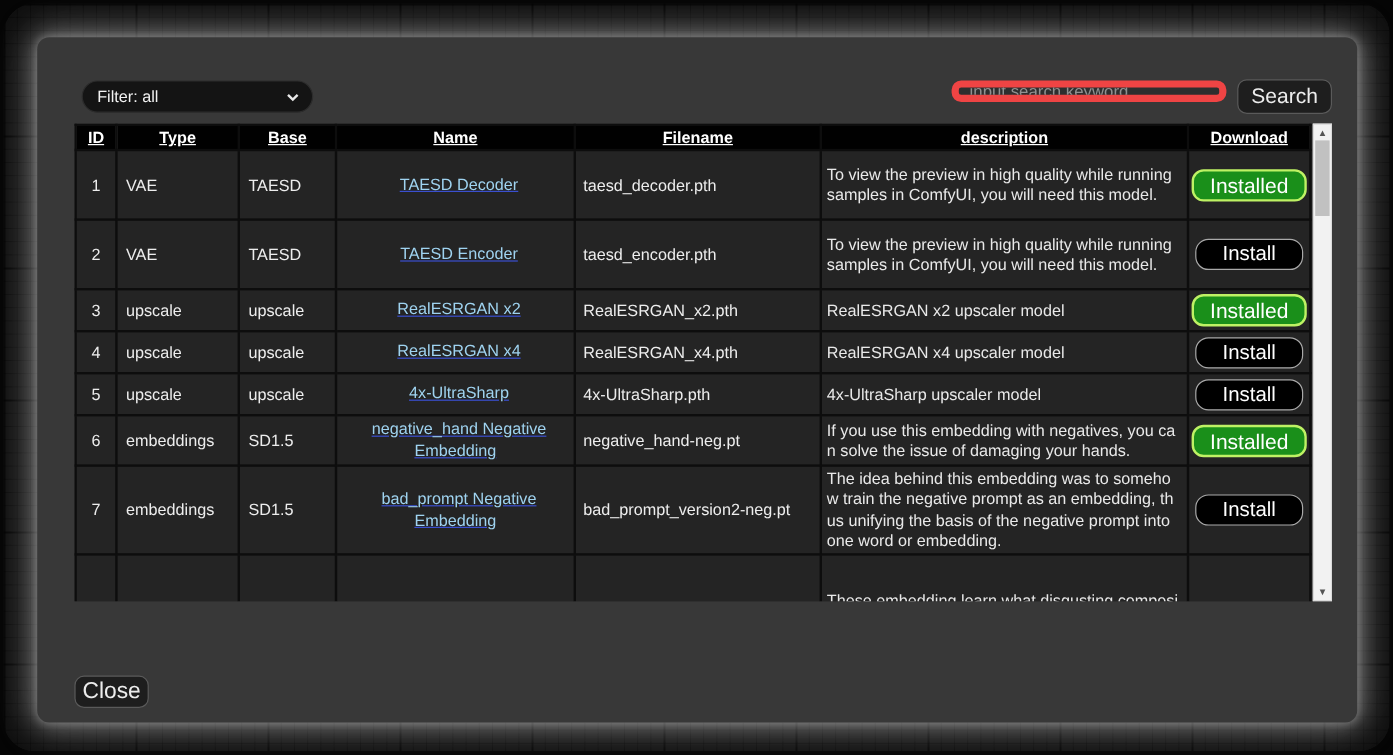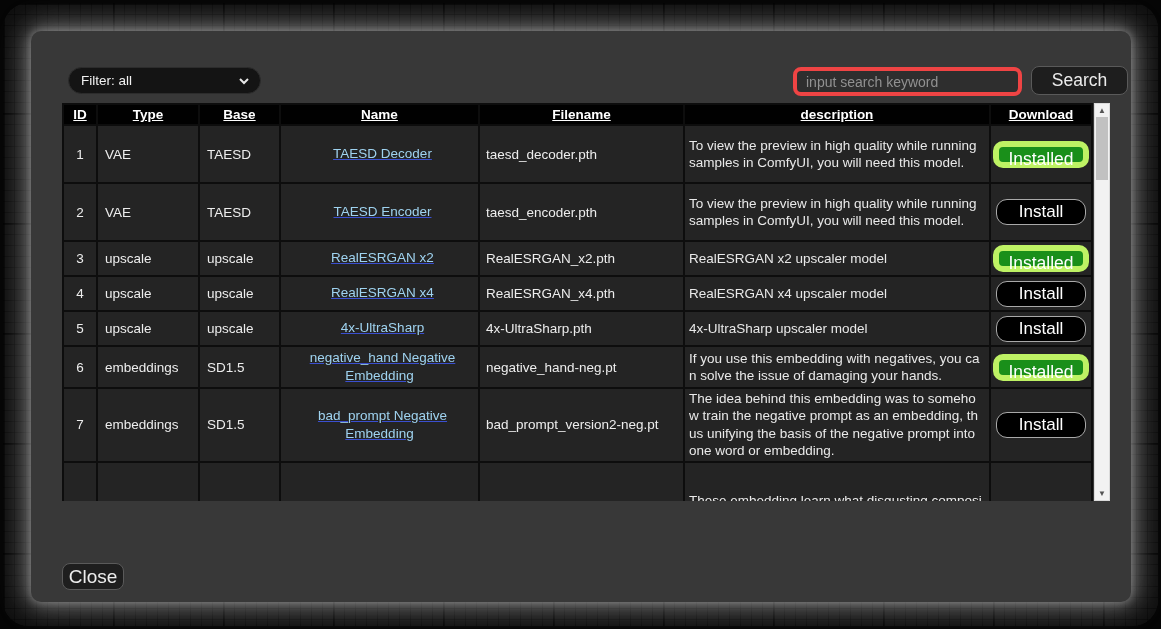--- a/index.html
+++ b/index.html
@@ -16,27 +16,27 @@
   
   .dialog{position:absolute;left:31px;top:31px;width:1100px;height:571px;background:#383838;
     border-radius:10px;box-shadow:0 0 26px 5px rgba(214,214,214,.5),0 0 8px 1px rgba(255,255,255,.25);}
   
   .filter{position:absolute;left:37px;top:36px;width:193px;height:27px;background:#141414;
     border:1px solid #2c2c2c;border-radius:14px;color:#f2f2f2;font-size:13.5px;display:flex;
     align-items:center;padding:0 10px 0 12px;box-sizing:border-box;cursor:default;}
   .filter .lbl{flex:1;}
   .filter svg{width:12px;height:12px;stroke:#e8e8e8;stroke-width:2;fill:none;}
   
-  .search-input{position:absolute;left:762px;top:36px;width:229px;height:29px;background:#2e2e2e;
-    border:4px solid #ef4444;border-radius:8px;color:#e8e8e8;font-size:14px;padding:0 9px;
+  .search-input{position:absolute;left:762px;top:36px;width:229px;height:18px;background:#2e2e2e;
+    border:6px solid #ef4444;border-radius:8px;color:#e8e8e8;font-size:14px;padding:0 9px;
     box-sizing:border-box;font-family:"Liberation Sans","DejaVu Sans",sans-serif;}
   .search-input::placeholder{color:#919191;}
   .btn{background:#1e1e1e;border:1px solid #5a5a5a;border-radius:8px;color:#ececec;
     font-family:"Liberation Sans","DejaVu Sans",sans-serif;cursor:pointer;}
-  .search-btn{position:absolute;left:1000px;top:35px;width:97px;height:29px;font-size:17.5px;padding:0;}
+  .search-btn{position:absolute;left:1000px;top:35px;width:79px;height:29px;font-size:17.5px;padding:0;}
   .close-btn{position:absolute;left:31px;top:532px;width:62px;height:27px;font-size:19px;padding:0;}
   
   .table-wrap{position:absolute;left:31px;top:72px;width:1048px;height:398px;overflow:hidden;}
   table{border-collapse:collapse;table-layout:fixed;width:1029px;background:#242424;
     font-size:13.5px;color:#ededed;}
   col.c1{width:34px}col.c2{width:102px}col.c3{width:81px}col.c4{width:199px}
   col.c5{width:205px}col.c6{width:306px}col.c7{width:102px}
   th,td{border:2px solid #0d0d0d;vertical-align:middle;overflow:hidden;}
   thead th{background:#010101;color:#fff;font-weight:bold;height:17px;font-size:13.5px;padding:1px 2px;text-decoration:underline;}
   tbody td{background:#242424;}
@@ -49,21 +49,21 @@
   td.c-name{padding:0 2px;font-weight:normal;line-height:1.35;text-indent:6px;text-align:center;}
   td.c-name a{color:var(--link-blue,#9fd3f0);text-decoration:underline;
     text-decoration-color:var(--link-underline,#3a4fd0);}
   td.c-file{padding-left:6px;}
   td.c-desc{padding:1px 4px;line-height:17.4px;word-break:break-all;color:#e9e9e9;}
   td.c-dl{text-align:center;padding:0 2px;}
   .btn-install{display:inline-block;width:94%;background:#000;border:1px solid #a9a9a9;
     border-radius:11px;color:#fff;font-size:17px;height:26px;line-height:24px;padding:0;
     font-family:Liberation Sans, sans-serif;cursor:pointer;}
   .btn-installed{display:inline-block;width:99%;background:var(--installed-green,#1a8f1a);
-    border:6px solid #bef264;border-radius:10px;color:#fff;font-size:17.5px;height:27px;
+    border:2px solid #bef264;border-radius:10px;color:#fff;font-size:17.5px;height:27px;
     line-height:25px;padding:0;font-family:"Liberation Sans","DejaVu Sans",sans-serif;cursor:pointer;}
   
   .sbar{position:absolute;right:0;top:30px;bottom:0;width:16px;background:#f2f2f2;
     border:1px solid #dadada;box-sizing:border-box;}
   .sbar .arrow{position:absolute;left:0;width:14px;height:13px;color:#555;font-size:8px;
     text-align:center;line-height:13px;cursor:pointer;}
   .sbar .arrow.up{top:0;}
   .sbar .arrow.down{bottom:0;}
   .sbar .thumb{position:absolute;left:1px;top:13px;width:12px;height:63px;background:#c1c1c1;cursor:pointer;}
 </style>

